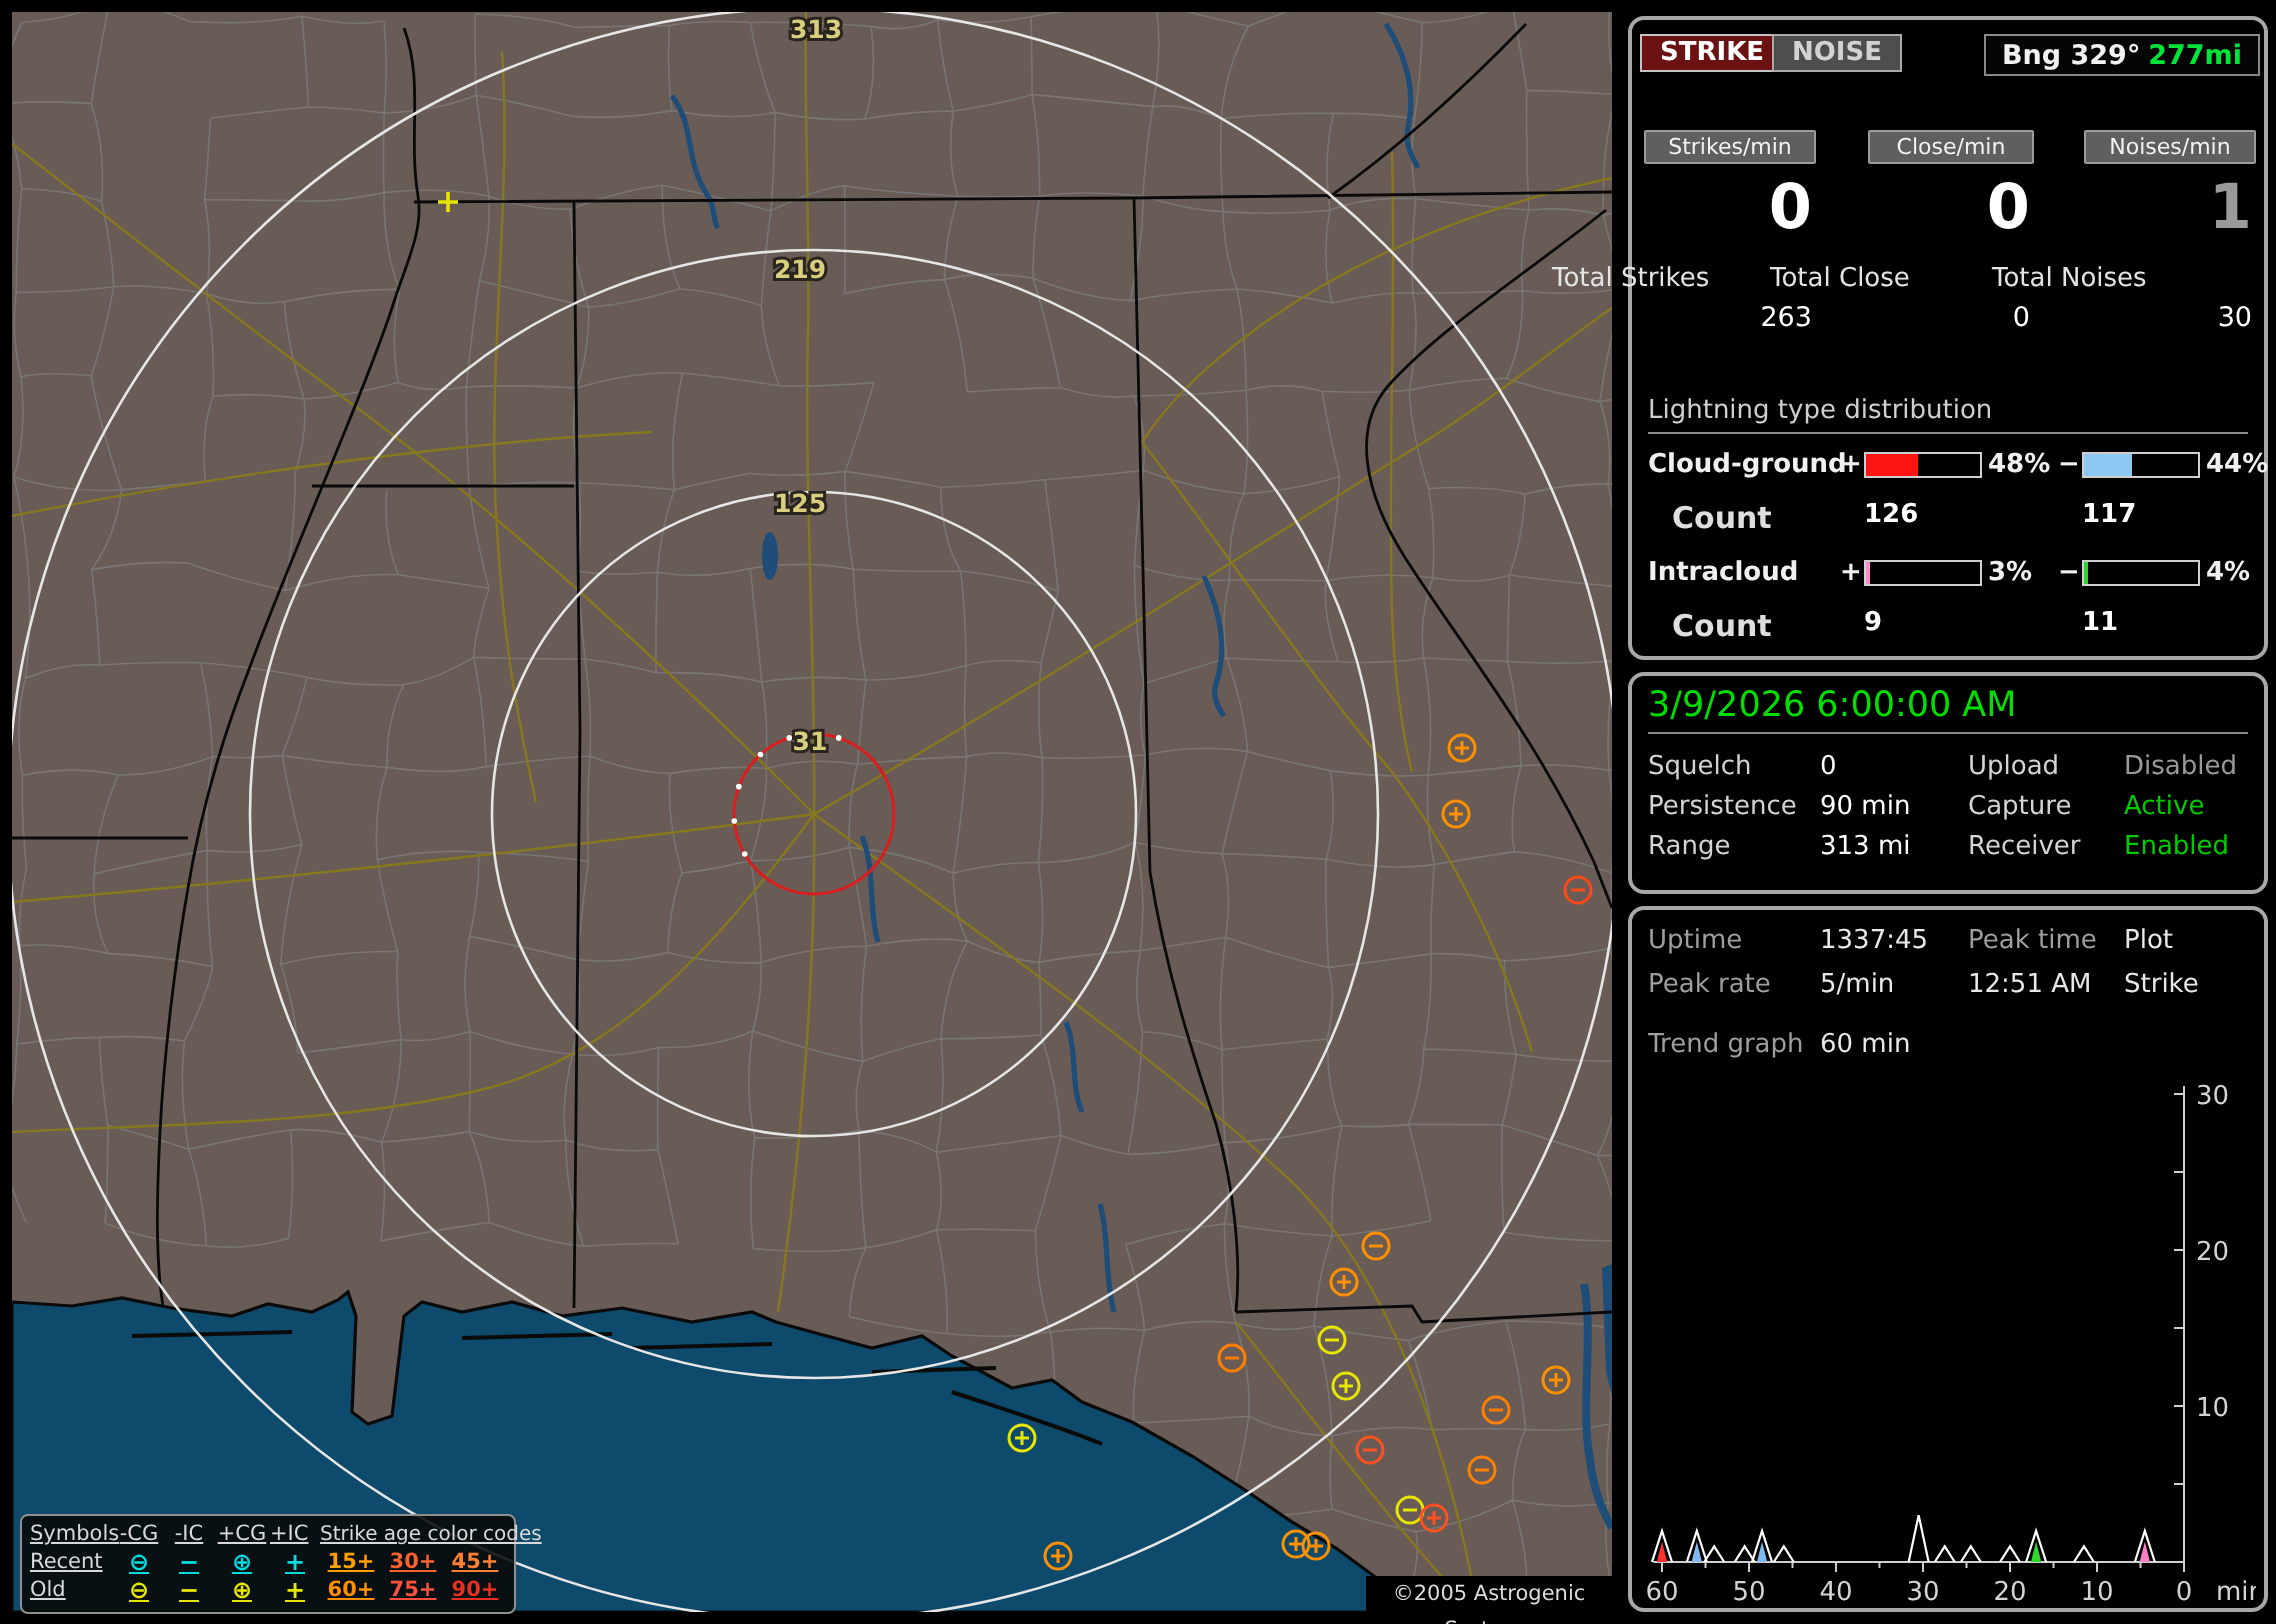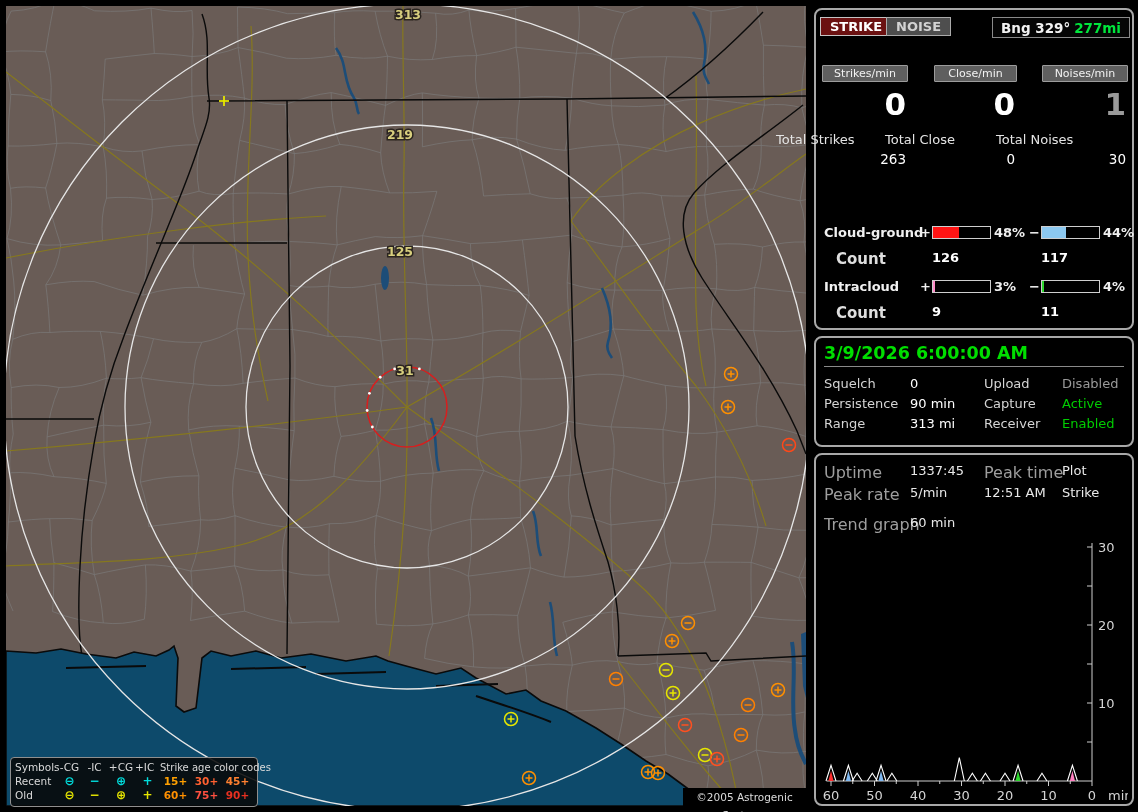--- a/index.html
+++ b/index.html
@@ -4,21 +4,21 @@
 <style>
   html,body{margin:0;padding:0;background:#000;width:1138px;height:812px;overflow:hidden;
     font-family:"DejaVu Sans",sans-serif;-webkit-font-smoothing:antialiased;}
   #stage{position:relative;width:1138px;height:812px;background:#000;}
   
   #map-wrap{position:absolute;left:6px;top:6px;width:800px;height:800px;background:#695c56;}
   #map-svg{position:absolute;left:0;top:0;}
   .legend{position:absolute;left:4px;top:751px;width:248px;height:50px;background:rgba(8,8,8,0.88);
     border:1px solid #8f8f8f;border-radius:4px;color:#d9d9d9;font-size:10.5px;box-sizing:border-box;padding:2px 4px;}
   .legend table{border-collapse:collapse;width:100%;table-layout:fixed;}
-  .legend td{padding:0;height:14px;white-space:nowrap;overflow:visible;}
+  .legend td{padding:0;height:14px;white-space:nowrap;overflow:visible;text-decoration:underline;}
   .legend .glyph{font-size:12px;font-weight:bold;text-align:center;}
   .legend .agehead{font-size:10px;}
   .legend .age{font-weight:bold;text-align:center;}
   .copyright{position:absolute;left:677px;top:782px;width:123px;height:18px;background:#000;
     color:#dcdcdc;font-size:10.5px;text-align:center;line-height:18px;}
   
   .panel{position:absolute;left:814px;background:#000;border:2px solid #a8a8a8;border-radius:8px;box-sizing:border-box;}
   #panel1{top:8px;width:320px;height:322px;}
   #panel2{top:336px;width:320px;height:111px;}
   #panel3{top:453px;width:320px;height:353px;}
@@ -38,25 +38,25 @@
   .tvalue{position:absolute;font-size:13.5px;color:#fff;text-align:right;width:130px;}
   .disthead{position:absolute;left:8px;width:300px;color:#cfcfcf;font-size:13px;
     border-bottom:1px solid #8a8a8a;padding-bottom:3px;}
   .drow-name{position:absolute;left:8px;font-size:13px;font-weight:bold;color:#f0f0f0;}
   .sign{position:absolute;font-size:13px;font-weight:bold;color:#f0f0f0;}
   .dbar{position:absolute;width:57px;height:11px;border:1px solid #cfcfcf;background:#000;}
   .dbar .fill{display:block;height:100%;}
   .dpct{position:absolute;font-size:13px;font-weight:bold;color:#f0f0f0;}
   .dcount-label{position:absolute;left:8px;font-size:15px;font-weight:bold;color:#dedede;margin-left:12px;}
   .dcount{position:absolute;font-size:13px;font-weight:bold;color:#fff;}
-  .datetime{position:absolute;left:8px;top:5px;width:300px;color:#00df00;font-size:17.5px;font-weight:bold;
+  .datetime{position:absolute;left:8px;top:5px;width:300px;color:#00df00;font-size:17.5px;font-weight:normal;
     border-bottom:1px solid #8a8a8a;padding-bottom:3px;}
   .slabel{position:absolute;font-size:13px;color:#d4d4d4;}
   .svalue{position:absolute;font-size:13px;color:#fff;}
-  .glabel{position:absolute;font-size:16px;color:#9e9e9e;}
+  .glabel{position:absolute;font-size:13px;color:#9e9e9e;}
   .gvalue{position:absolute;font-size:13px;color:#e8e8e8;}
 </style>
 </head>
 <body>
 
 <div id="stage">
 
   <div id="map-wrap">
     <svg id="map-svg" width="800" height="800" viewBox="0 0 800 800">
         <rect x="0" y="0" width="800" height="800" fill="#695c56"></rect>
@@ -264,20 +264,21 @@
     <span class="bignum" style="right:117px;top:76px">0</span>
     <span class="bignum dim" style="right:6px;top:76px">1</span>
 
     <span class="tlabel" style="right:226px;top:122px">Total Strikes</span>
     <span class="tlabel" style="right:117px;top:122px">Total Close</span>
     <span class="tlabel" style="right:6px;top:122px">Total Noises</span>
     <span class="tvalue" style="right:226px;top:141px">263</span>
     <span class="tvalue" style="right:117px;top:141px">0</span>
     <span class="tvalue" style="right:6px;top:141px">30</span>
 
+    <div class="disthead" style="top:188px">Lightning type distribution</div>
 
     <span class="drow-name" style="top:215px">Cloud-ground</span>
     <span class="sign" style="left:104px;top:215px">+</span>
     <span class="dbar" style="left:116px;top:216px">
         <span class="fill" style="width: 26px; background: rgb(255, 20, 20);"></span>
       </span>
     <span class="dpct" style="left:178px;top:215px">48%</span>
     <span class="sign" style="left:213px;top:215px">−</span>
     <span class="dbar" style="left:225px;top:216px">
         <span class="fill" style="width: 24px; background: rgb(140, 200, 240);"></span>

